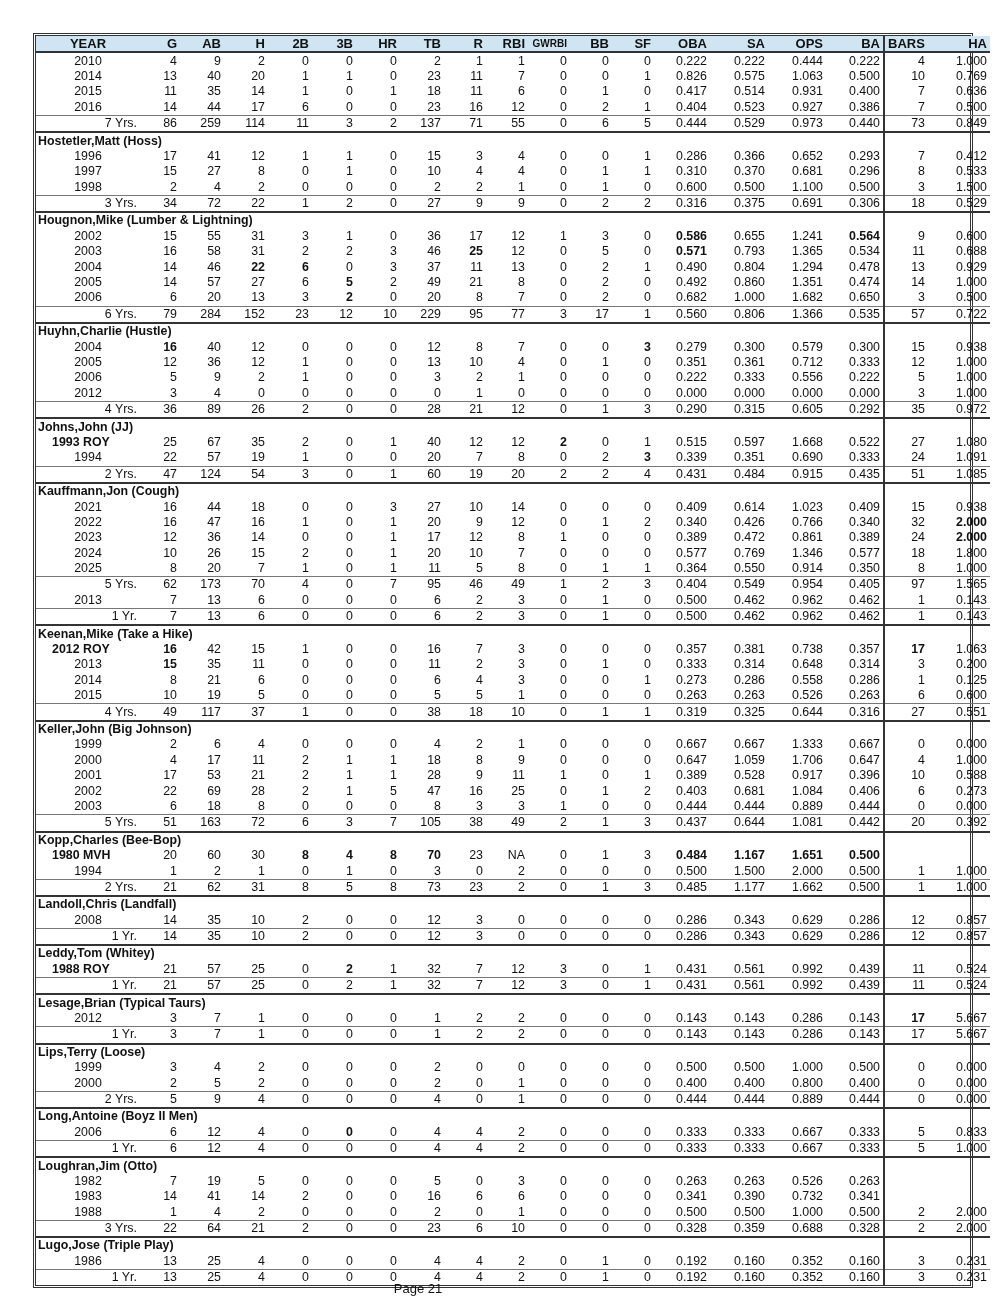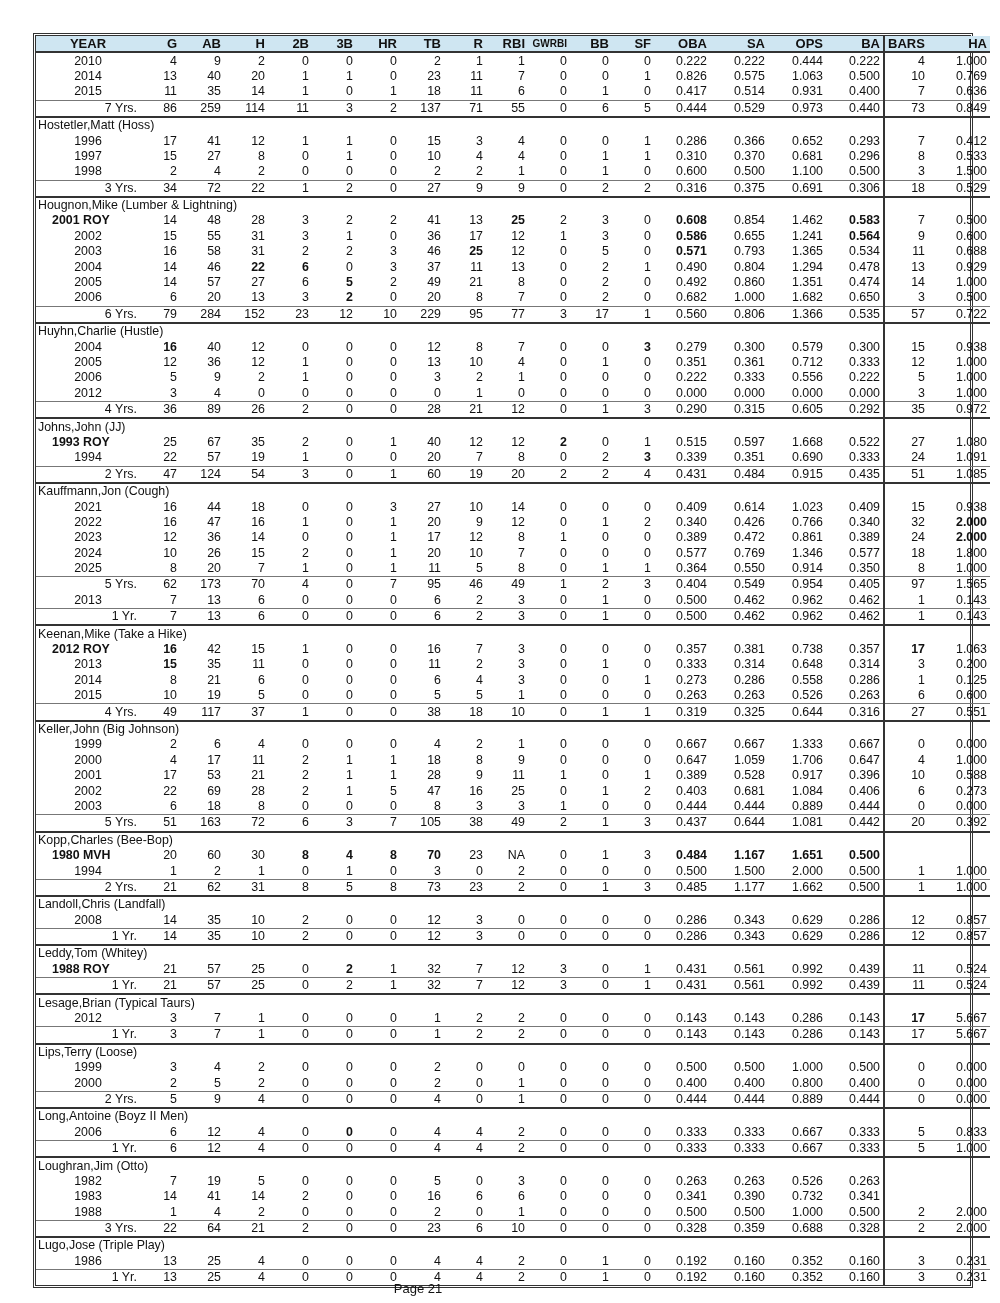--- a/index.html
+++ b/index.html
@@ -4,21 +4,21 @@
 <style>
   html, body { margin:0; padding:0; background:#fff; }
   body { width:1000px; height:1303px; position:relative; font-family:"Liberation Sans", sans-serif; color:#111; }
   .frame { position:absolute; left:33px; top:33px; width:934px; border:3px double #333; }
   table { border-collapse:collapse; width:100%; table-layout:fixed; font-size:12.4px; }
   th, td { padding:0 3px; height:15.4px; line-height:15px; white-space:nowrap; text-align:right; }
   thead th { background:#cfe6f2; font-weight:bold; border-bottom:2px solid #333; font-size:13px; }
   th.gw { font-size:10px; }
   th.yr, td.yr { text-align:center; }
   td.bars-sep, th.bars-sep { border-left:2px solid #333; }
-  tr.player-head td { text-align:left; font-weight:normal; padding-left:2px; border-top:2px solid #333; }
+  tr.player-head td { text-align:left; font-weight:bold; padding-left:2px; border-top:2px solid #333; }
   tr.total td { border-top:1px solid #777; }
   td.b { font-weight:bold; }
   td.yr.b { text-align:left; padding-left:16px; }
   .page-num { position:absolute; top:1281px; left:0; width:836px; text-align:center; font-size:13px; }
 </style>
 </head>
 <body>
 
 <div class="frame">
   <table>
@@ -123,20 +123,41 @@
           <td class="">0</td>
           <td class="">1</td>
           <td class="">0</td>
           <td class="">0.417</td>
           <td class="">0.514</td>
           <td class="">0.931</td>
           <td class="">0.400</td>
           <td class="bars-sep">7</td>
           <td class="">0.636</td>
         </tr>
+        <tr>
+          <td class="yr">2016</td>
+          <td class="">14</td>
+          <td class="">44</td>
+          <td class="">17</td>
+          <td class="">6</td>
+          <td class="">0</td>
+          <td class="">0</td>
+          <td class="">23</td>
+          <td class="">16</td>
+          <td class="">12</td>
+          <td class="">0</td>
+          <td class="">2</td>
+          <td class="">1</td>
+          <td class="">0.404</td>
+          <td class="">0.523</td>
+          <td class="">0.927</td>
+          <td class="">0.386</td>
+          <td class="bars-sep">7</td>
+          <td class="">0.500</td>
+        </tr>
         <tr class="total">
           <td class="yr" style="text-align: right;">7 Yrs.</td>
           <td class="">86</td>
           <td class="">259</td>
           <td class="">114</td>
           <td class="">11</td>
           <td class="">3</td>
           <td class="">2</td>
           <td class="">137</td>
           <td class="">71</td>
@@ -235,41 +256,20 @@
           <td class="">0.316</td>
           <td class="">0.375</td>
           <td class="">0.691</td>
           <td class="">0.306</td>
           <td class="bars-sep">18</td>
           <td class="">0.529</td>
         </tr>
         <tr class="player-head">
           <td colspan="17">Hougnon,Mike (Lumber &amp; Lightning)</td>
           <td colspan="2" class="bars-sep"></td>
-        </tr>
-        <tr>
-          <td class="yr b">2001 ROY</td>
-          <td class="">14</td>
-          <td class="">48</td>
-          <td class="">28</td>
-          <td class="">3</td>
-          <td class="">2</td>
-          <td class="">2</td>
-          <td class="">41</td>
-          <td class="">13</td>
-          <td class="b">25</td>
-          <td class="">2</td>
-          <td class="">3</td>
-          <td class="">0</td>
-          <td class="b">0.608</td>
-          <td class="">0.854</td>
-          <td class="">1.462</td>
-          <td class="b">0.583</td>
-          <td class="bars-sep">7</td>
-          <td class="">0.500</td>
         </tr>
         <tr>
           <td class="yr">2002</td>
           <td class="">15</td>
           <td class="">55</td>
           <td class="">31</td>
           <td class="">3</td>
           <td class="">1</td>
           <td class="">0</td>
           <td class="">36</td>

